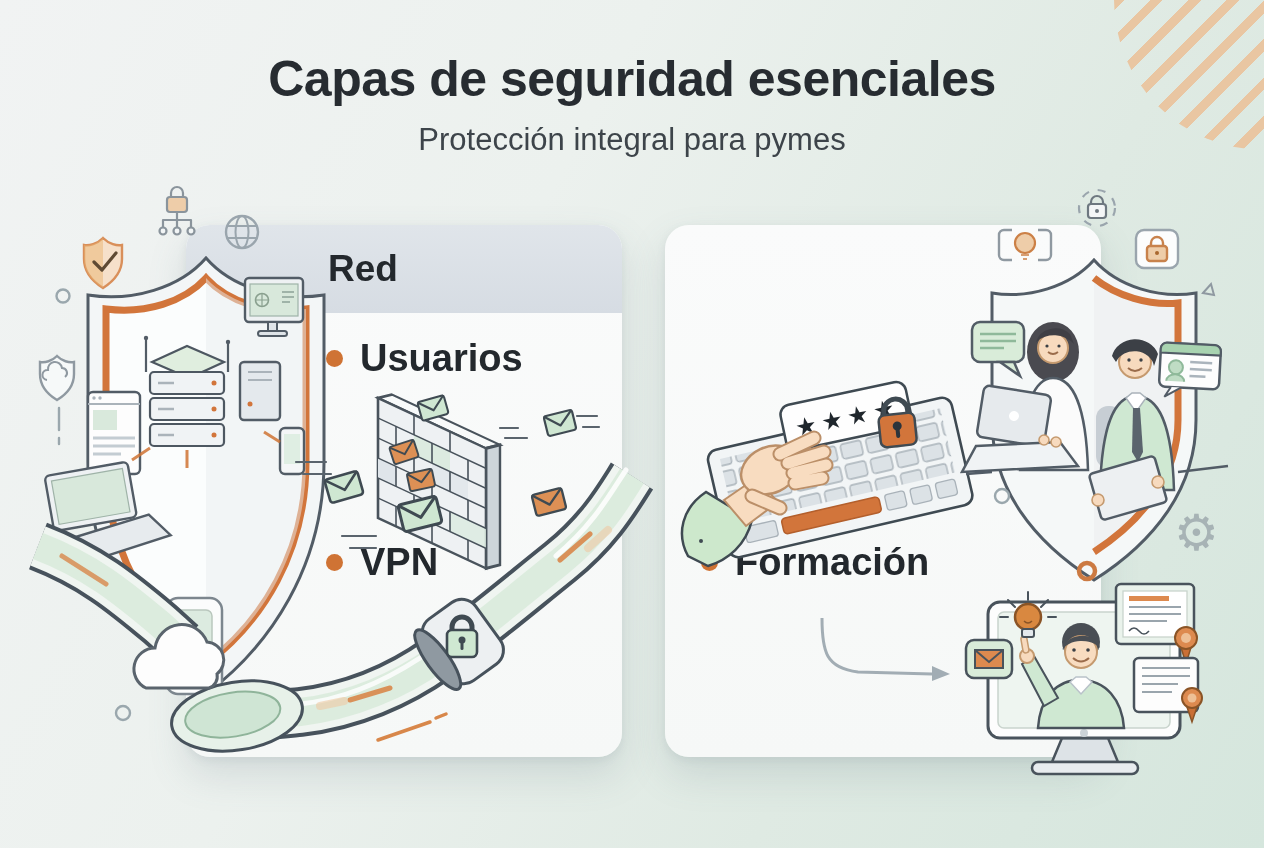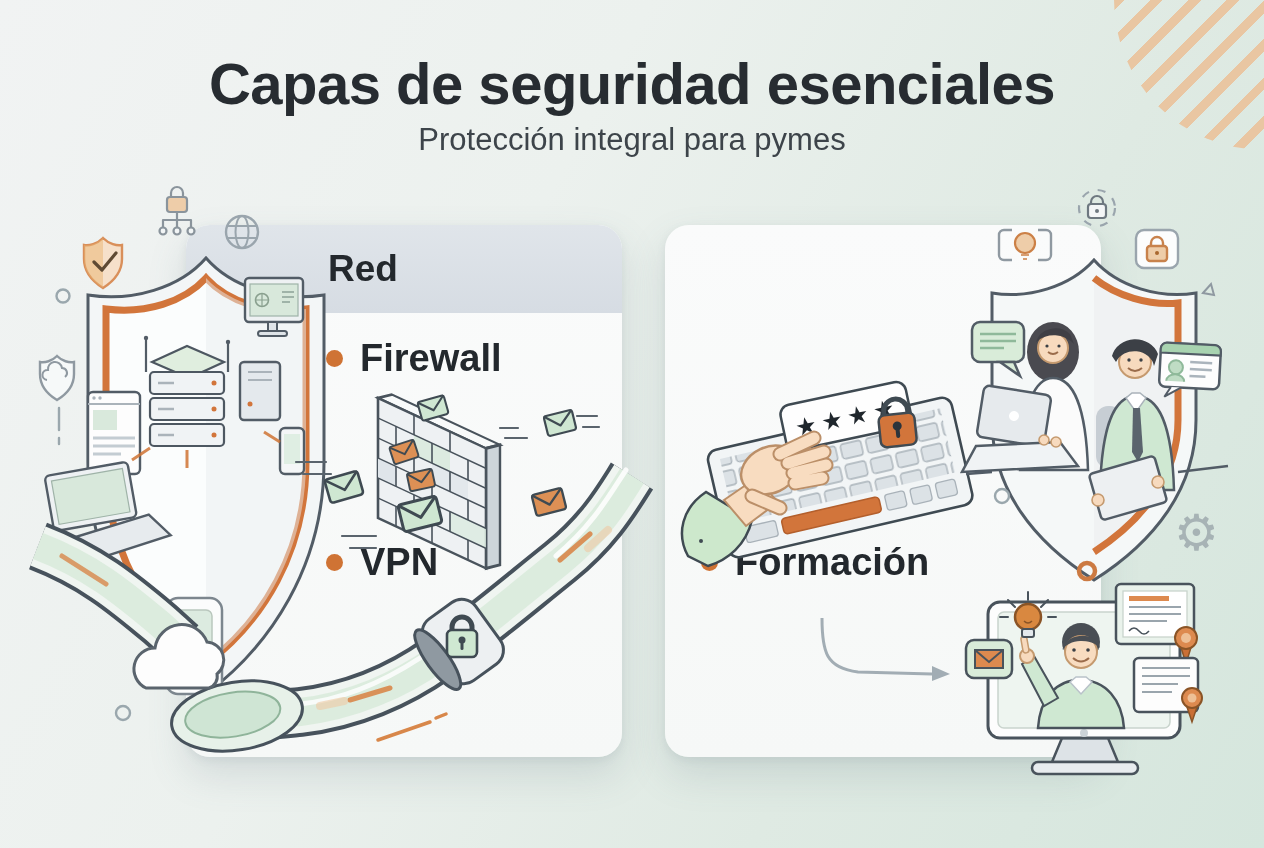--- a/index.html
+++ b/index.html
@@ -1,20 +1,20 @@
 <!DOCTYPE html>
 <html><head>
 <meta charset="utf-8">
 <style>
   html,body{margin:0;padding:0;background:#e8eeeb;}
   .stage{position:relative;width:1264px;height:848px;overflow:hidden;
     background:linear-gradient(118deg,#f1f3f3 0%,#ecf1ee 38%,#dfeae3 70%,#d5e6dd 100%);
     font-family:"Liberation Sans",sans-serif;}
   .title{position:absolute;top:50px;left:0;width:100%;text-align:center;
-    font-size:58px;font-weight:700;color:#272c31;letter-spacing:-.5px;}
+    font-size:50px;font-weight:700;color:#272c31;letter-spacing:-.5px;}
   .subtitle{position:absolute;top:122px;left:0;width:100%;text-align:center;
     font-size:31px;font-weight:400;color:#3d444a;}
   .card{position:absolute;top:225px;width:436px;height:532px;border-radius:24px;
     background:linear-gradient(180deg,#fafbfb,#f6f8f7);
     box-shadow:0 18px 38px rgba(96,115,125,.18),0 3px 8px rgba(96,115,125,.10);}
   .card.left{left:186px}.card.right{left:665px}
   .card-header{height:88px;border-radius:24px 24px 0 0;display:flex;align-items:center;
     background:linear-gradient(180deg,#e0e5ea,#d6dce3);}
   .card.left .card-header{padding-left:142px}
   .card.right .card-header{padding-left:37px}
@@ -38,21 +38,21 @@
 
   <div class="title">Capas de seguridad esenciales</div>
   <div class="subtitle">Protección integral para pymes</div>
 
   <section class="card left">
     <header class="card-header">
       <span class="card-title">Red</span>
     </header>
     <div class="bullet row1">
       <span class="dot"></span>
-      <span class="bullet-label">Firewall</span>
+      <span class="bullet-label">Usuarios</span>
     </div>
     <div class="bullet row2">
       <span class="dot"></span>
       <span class="bullet-label">VPN</span>
     </div>
   </section>
 
   <section class="card right">
     <div class="bullet row2">
       <span class="dot"></span>

